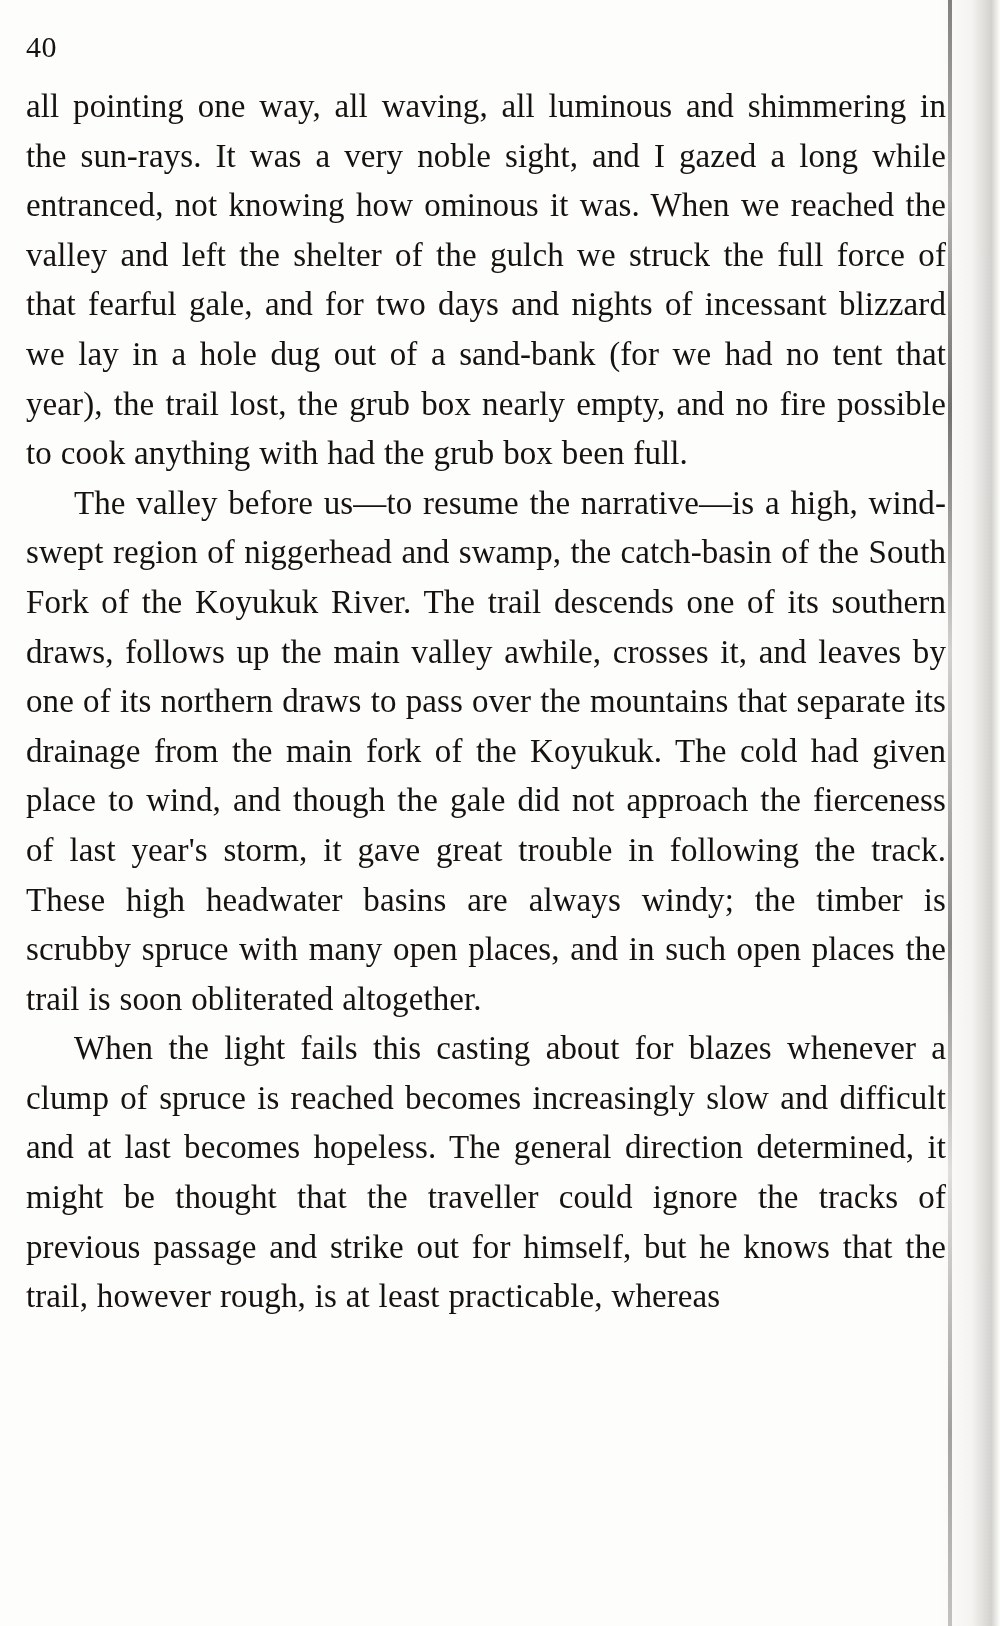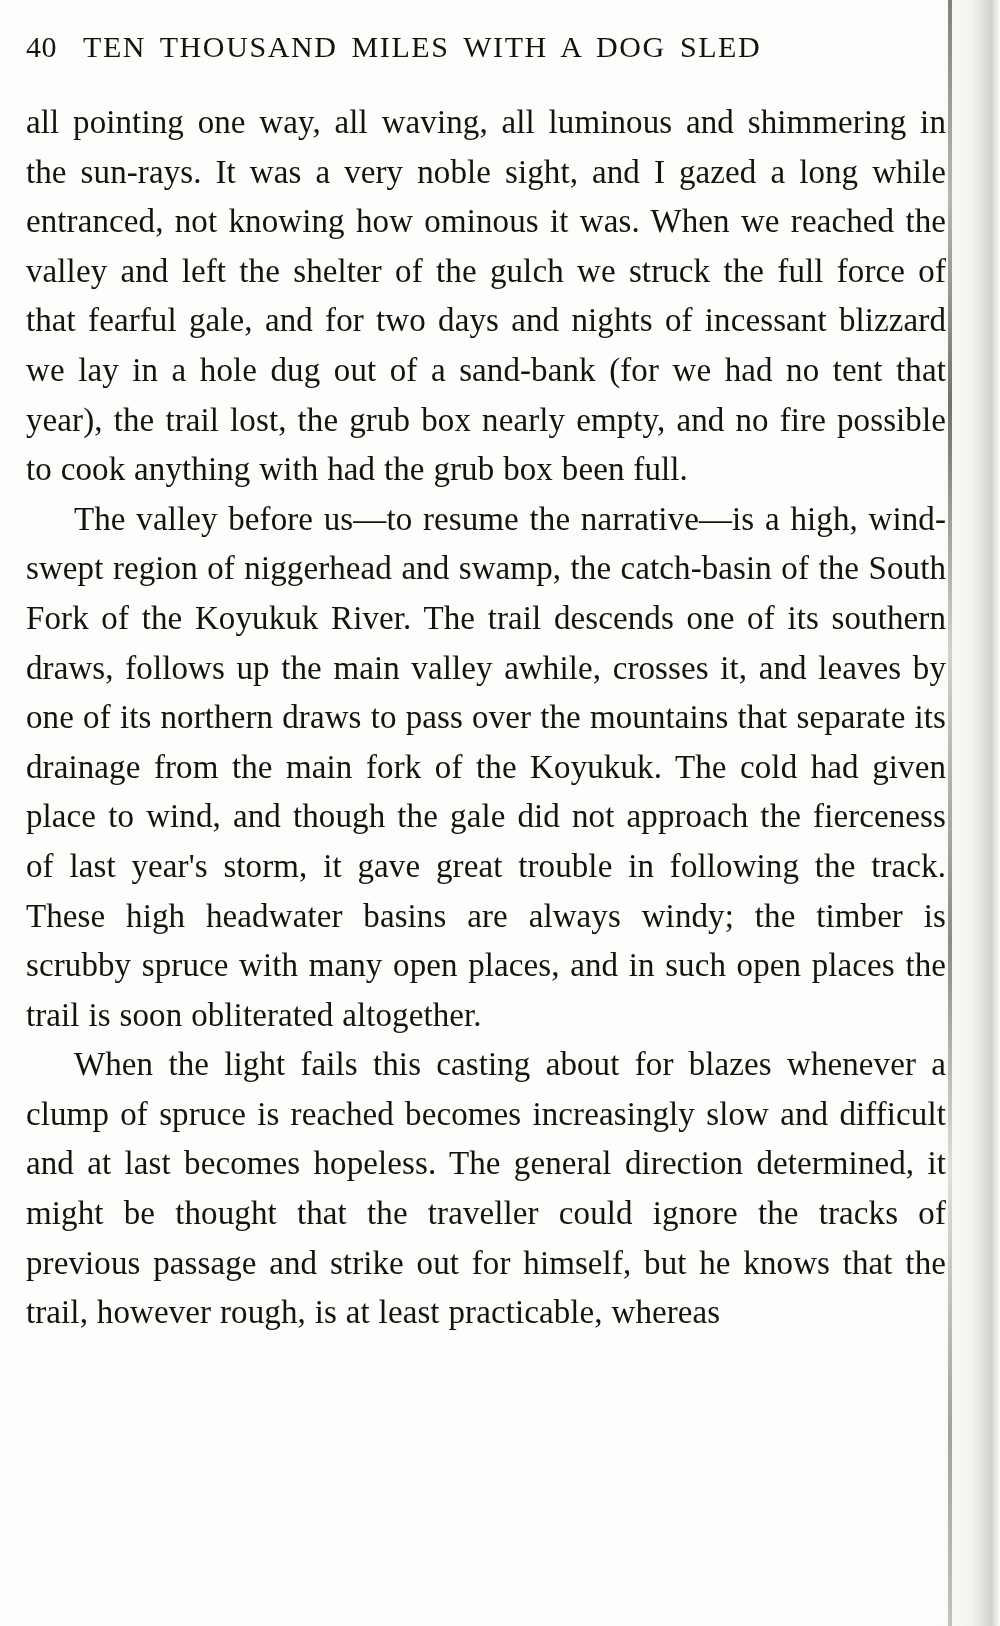--- a/index.html
+++ b/index.html
@@ -57,21 +57,21 @@
     position: absolute;
     left: 26px;
     top: 0;
     width: 920px;
   }
 
   header.running-head {
     display: flex;
     align-items: baseline;
     margin-top: 30px;
-    margin-bottom: 34px;
+    margin-bottom: 18px;
     white-space: nowrap;
   }
   .folio {
     font-size: 30px;
     letter-spacing: 0.5px;
     margin-right: 26px;
     font-variant: normal;
   }
   .head-title {
     font-size: 30px;
@@ -102,21 +102,20 @@
 </style>
 </head>
 <body>
 
 <div class="page">
 
   <div class="content">
 
     <header class="running-head">
       <span class="folio">40</span>
-      <span class="head-title">TEN THOUSAND MILES WITH A DOG SLED</span>
     </header>
 
     <div class="body-text">
       <p>all pointing one way, all waving, all luminous and shimmering in the sun-rays.   It was a very noble sight, and I gazed a long while entranced, not knowing how ominous it was.   When we reached the valley and left the shelter of the gulch we struck the full force of that fearful gale, and for two days and nights of incessant blizzard we lay in a hole dug out of a sand-bank (for we had no tent that year), the trail lost, the grub box nearly empty, and no fire possible to cook anything with had the grub box been full.</p>
       <p class="indent">The valley before us—to resume the narrative—is a high, wind-swept region of niggerhead and swamp, the catch-basin of the South Fork of the Koyukuk River. The trail descends one of its southern draws, follows up the main valley awhile, crosses it, and leaves by one of its northern draws to pass over the mountains that separate its drainage from the main fork of the Koyukuk. The cold had given place to wind, and though the gale did not approach the fierceness of last year's storm, it gave great trouble in following the track.   These high headwater basins are always windy; the timber is scrubby spruce with many open places, and in such open places the trail is soon obliterated altogether.</p>
       <p class="indent">When the light fails this casting about for blazes whenever a clump of spruce is reached becomes increasingly slow and difficult and at last becomes hopeless. The general direction determined, it might be thought that the traveller could ignore the tracks of previous passage and strike out for himself, but he knows that the trail, however rough, is at least practicable, whereas</p>
     </div>
 
   </div>
 

